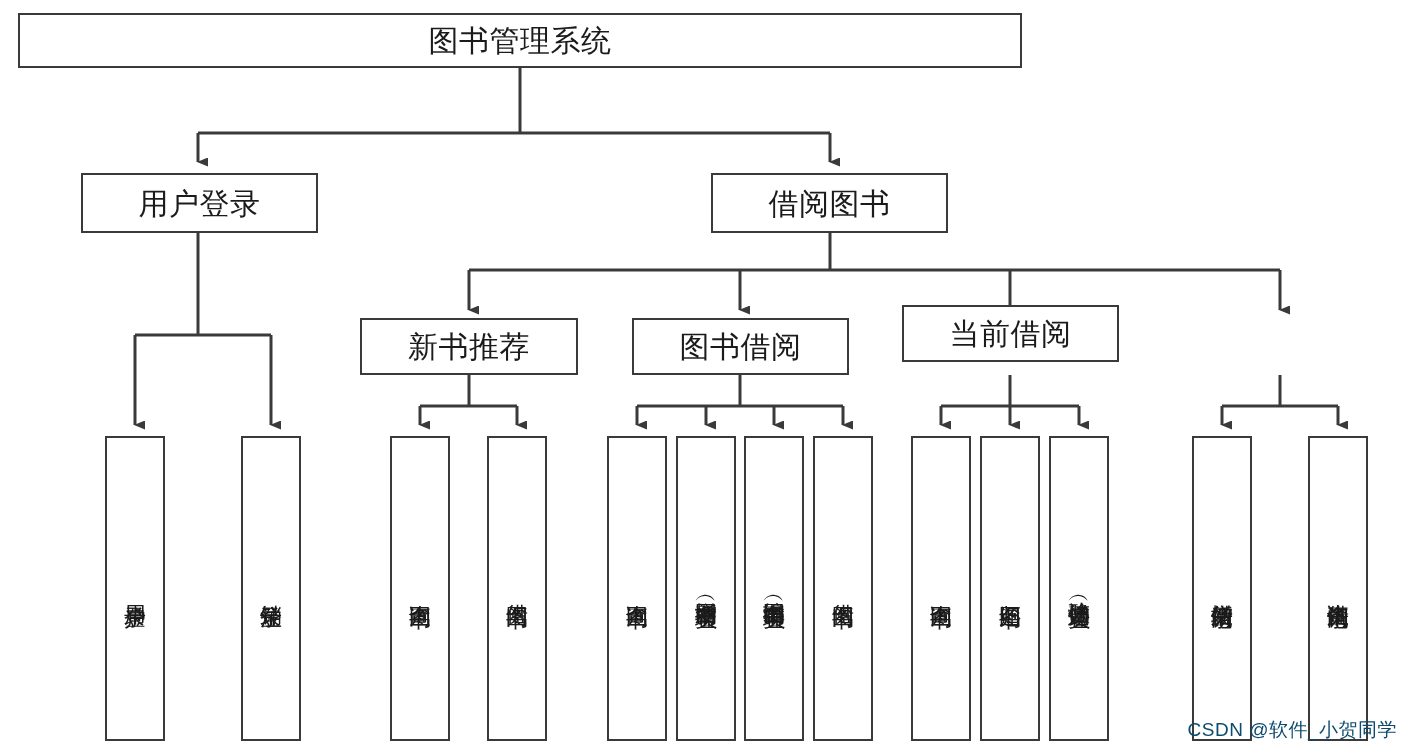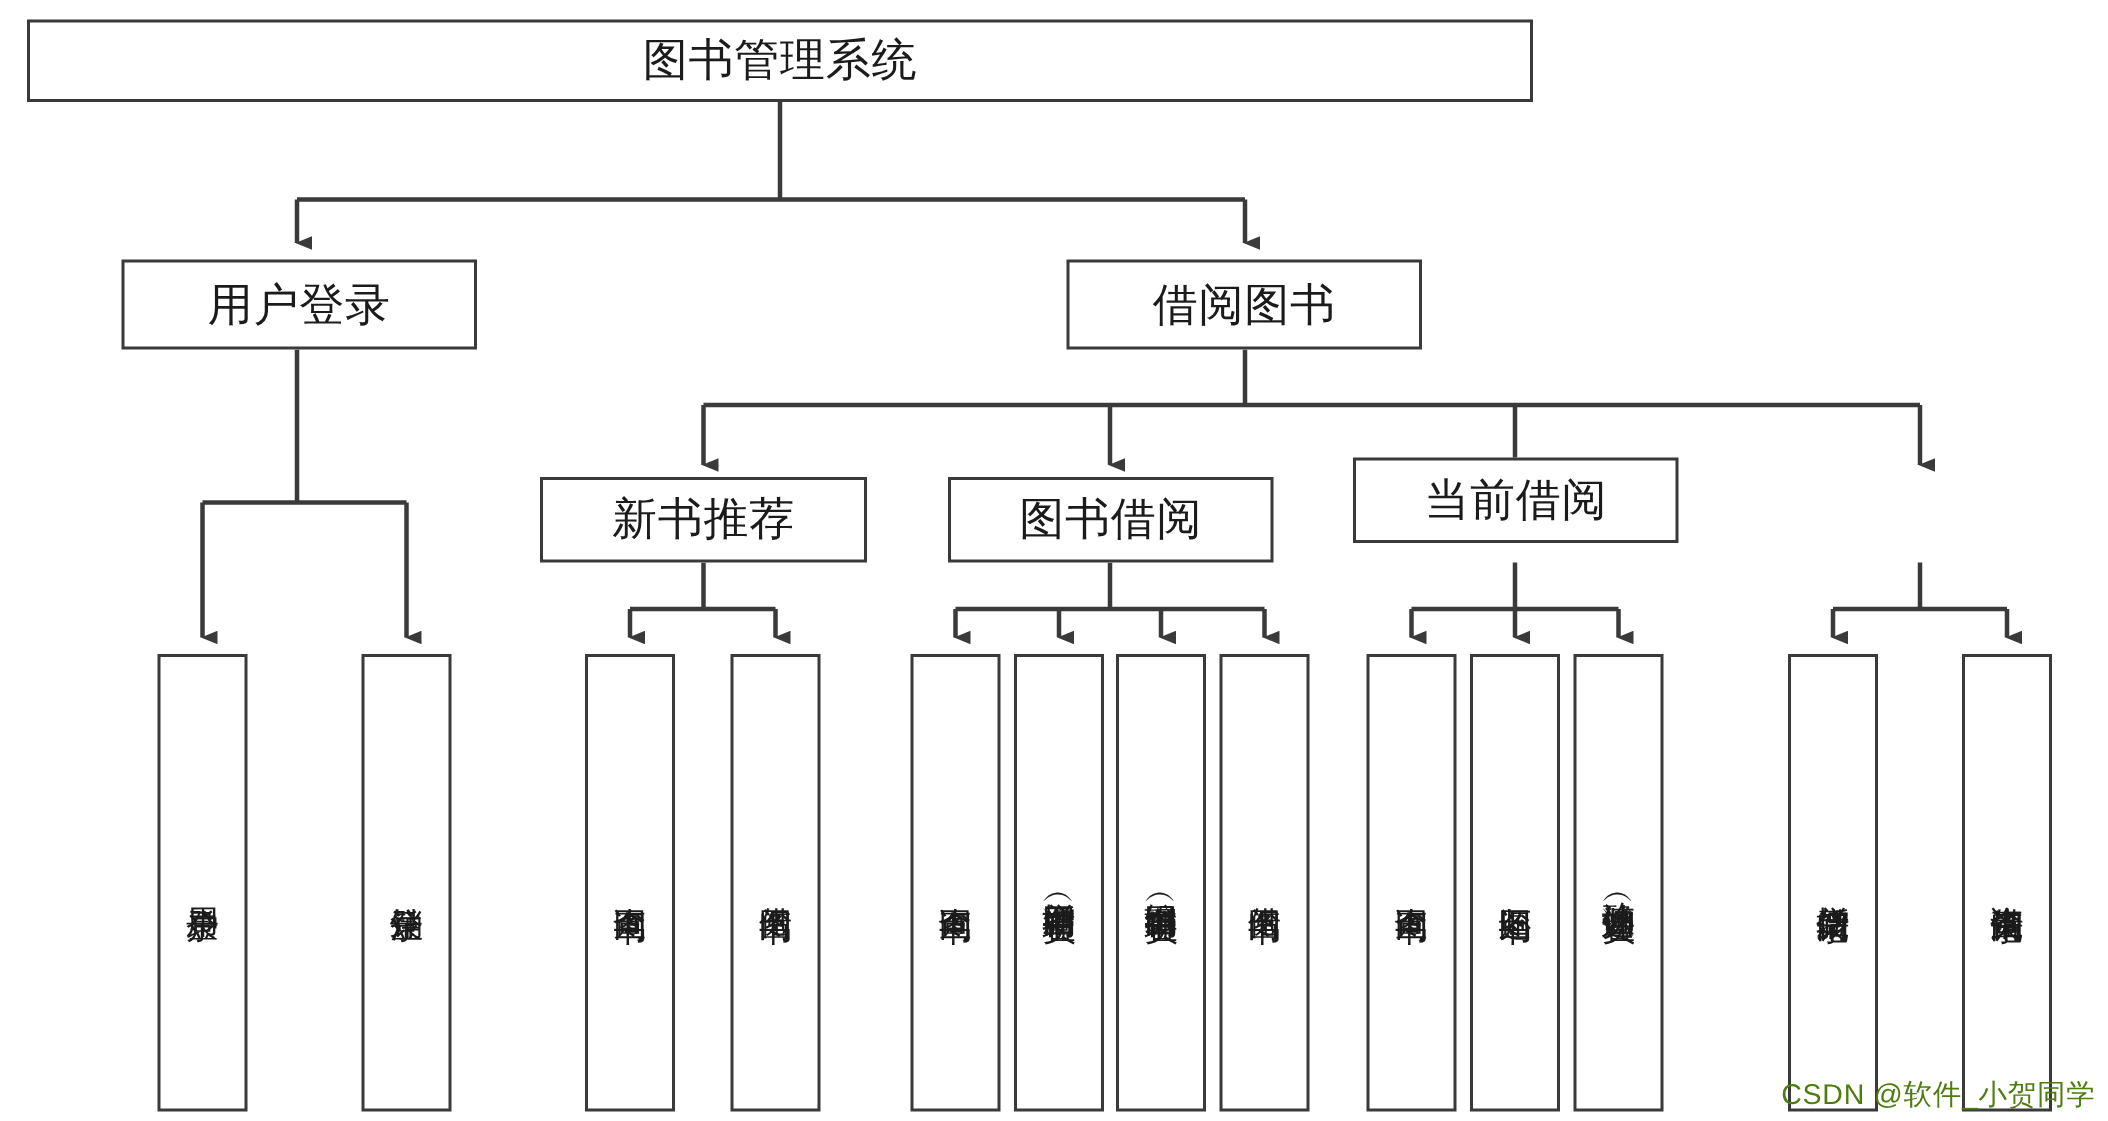--- a/index.html
+++ b/index.html
@@ -51,21 +51,21 @@
     line-height: 1.28;
     letter-spacing: 1px;
     white-space: nowrap;
     color: #1b1b1b;
   }
   .watermark {
     position: absolute;
     right: 8px;
     bottom: 4px;
     font-size: 19px;
-    color: #4d7c0f;
+    color: #0c4a6e;
     letter-spacing: 0.5px;
     white-space: nowrap;
     margin-top: 16px;
   }
 </style>
 </head>
 <body>
 
 <div id="diagram-canvas">
 

